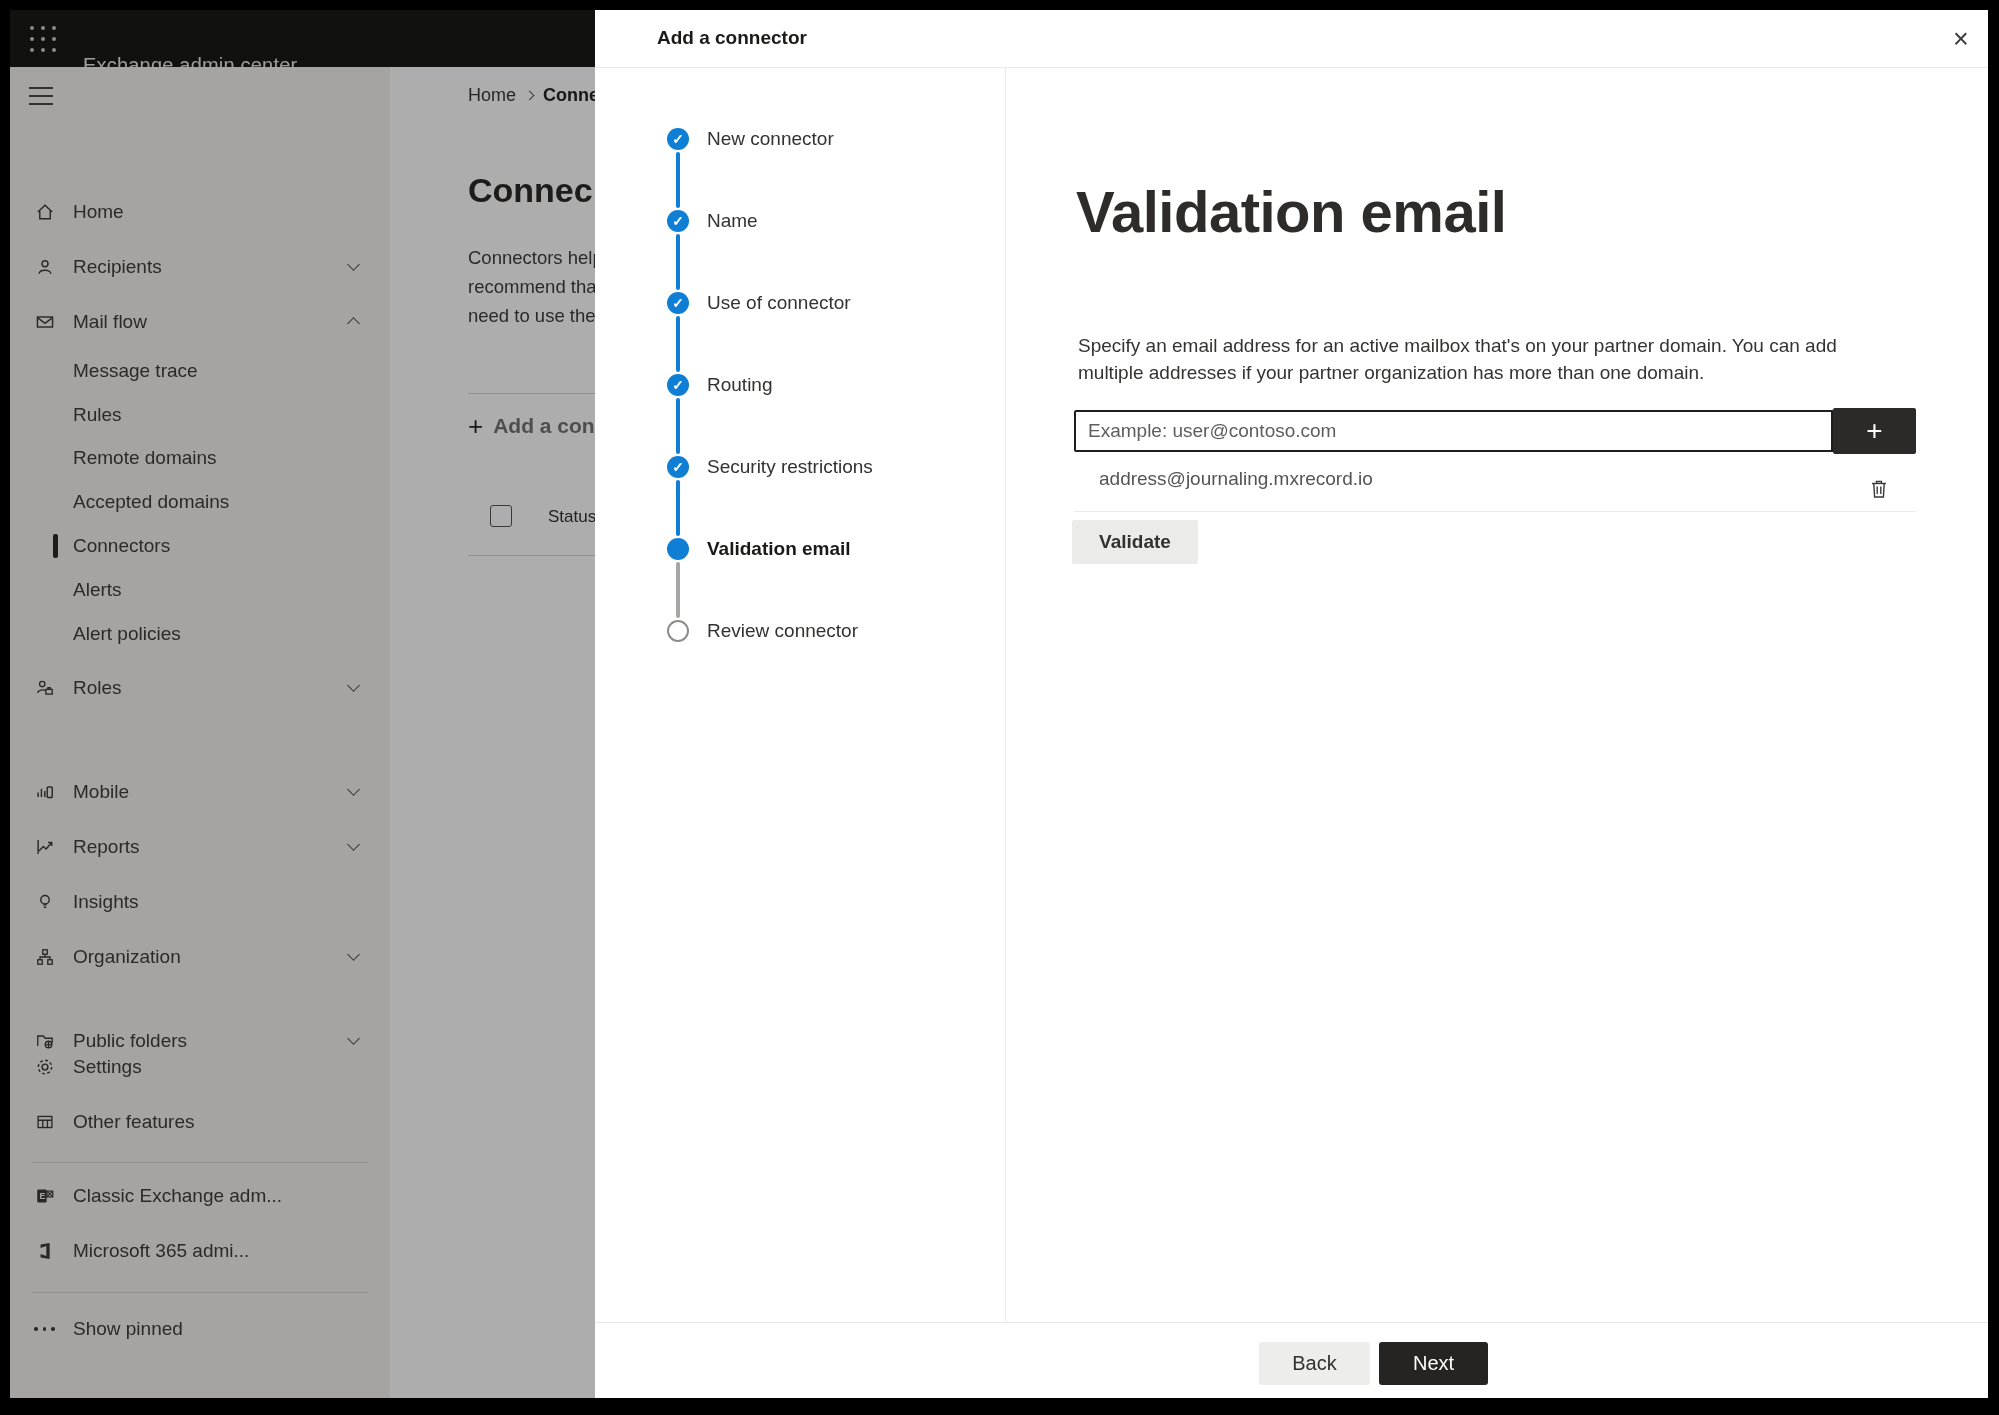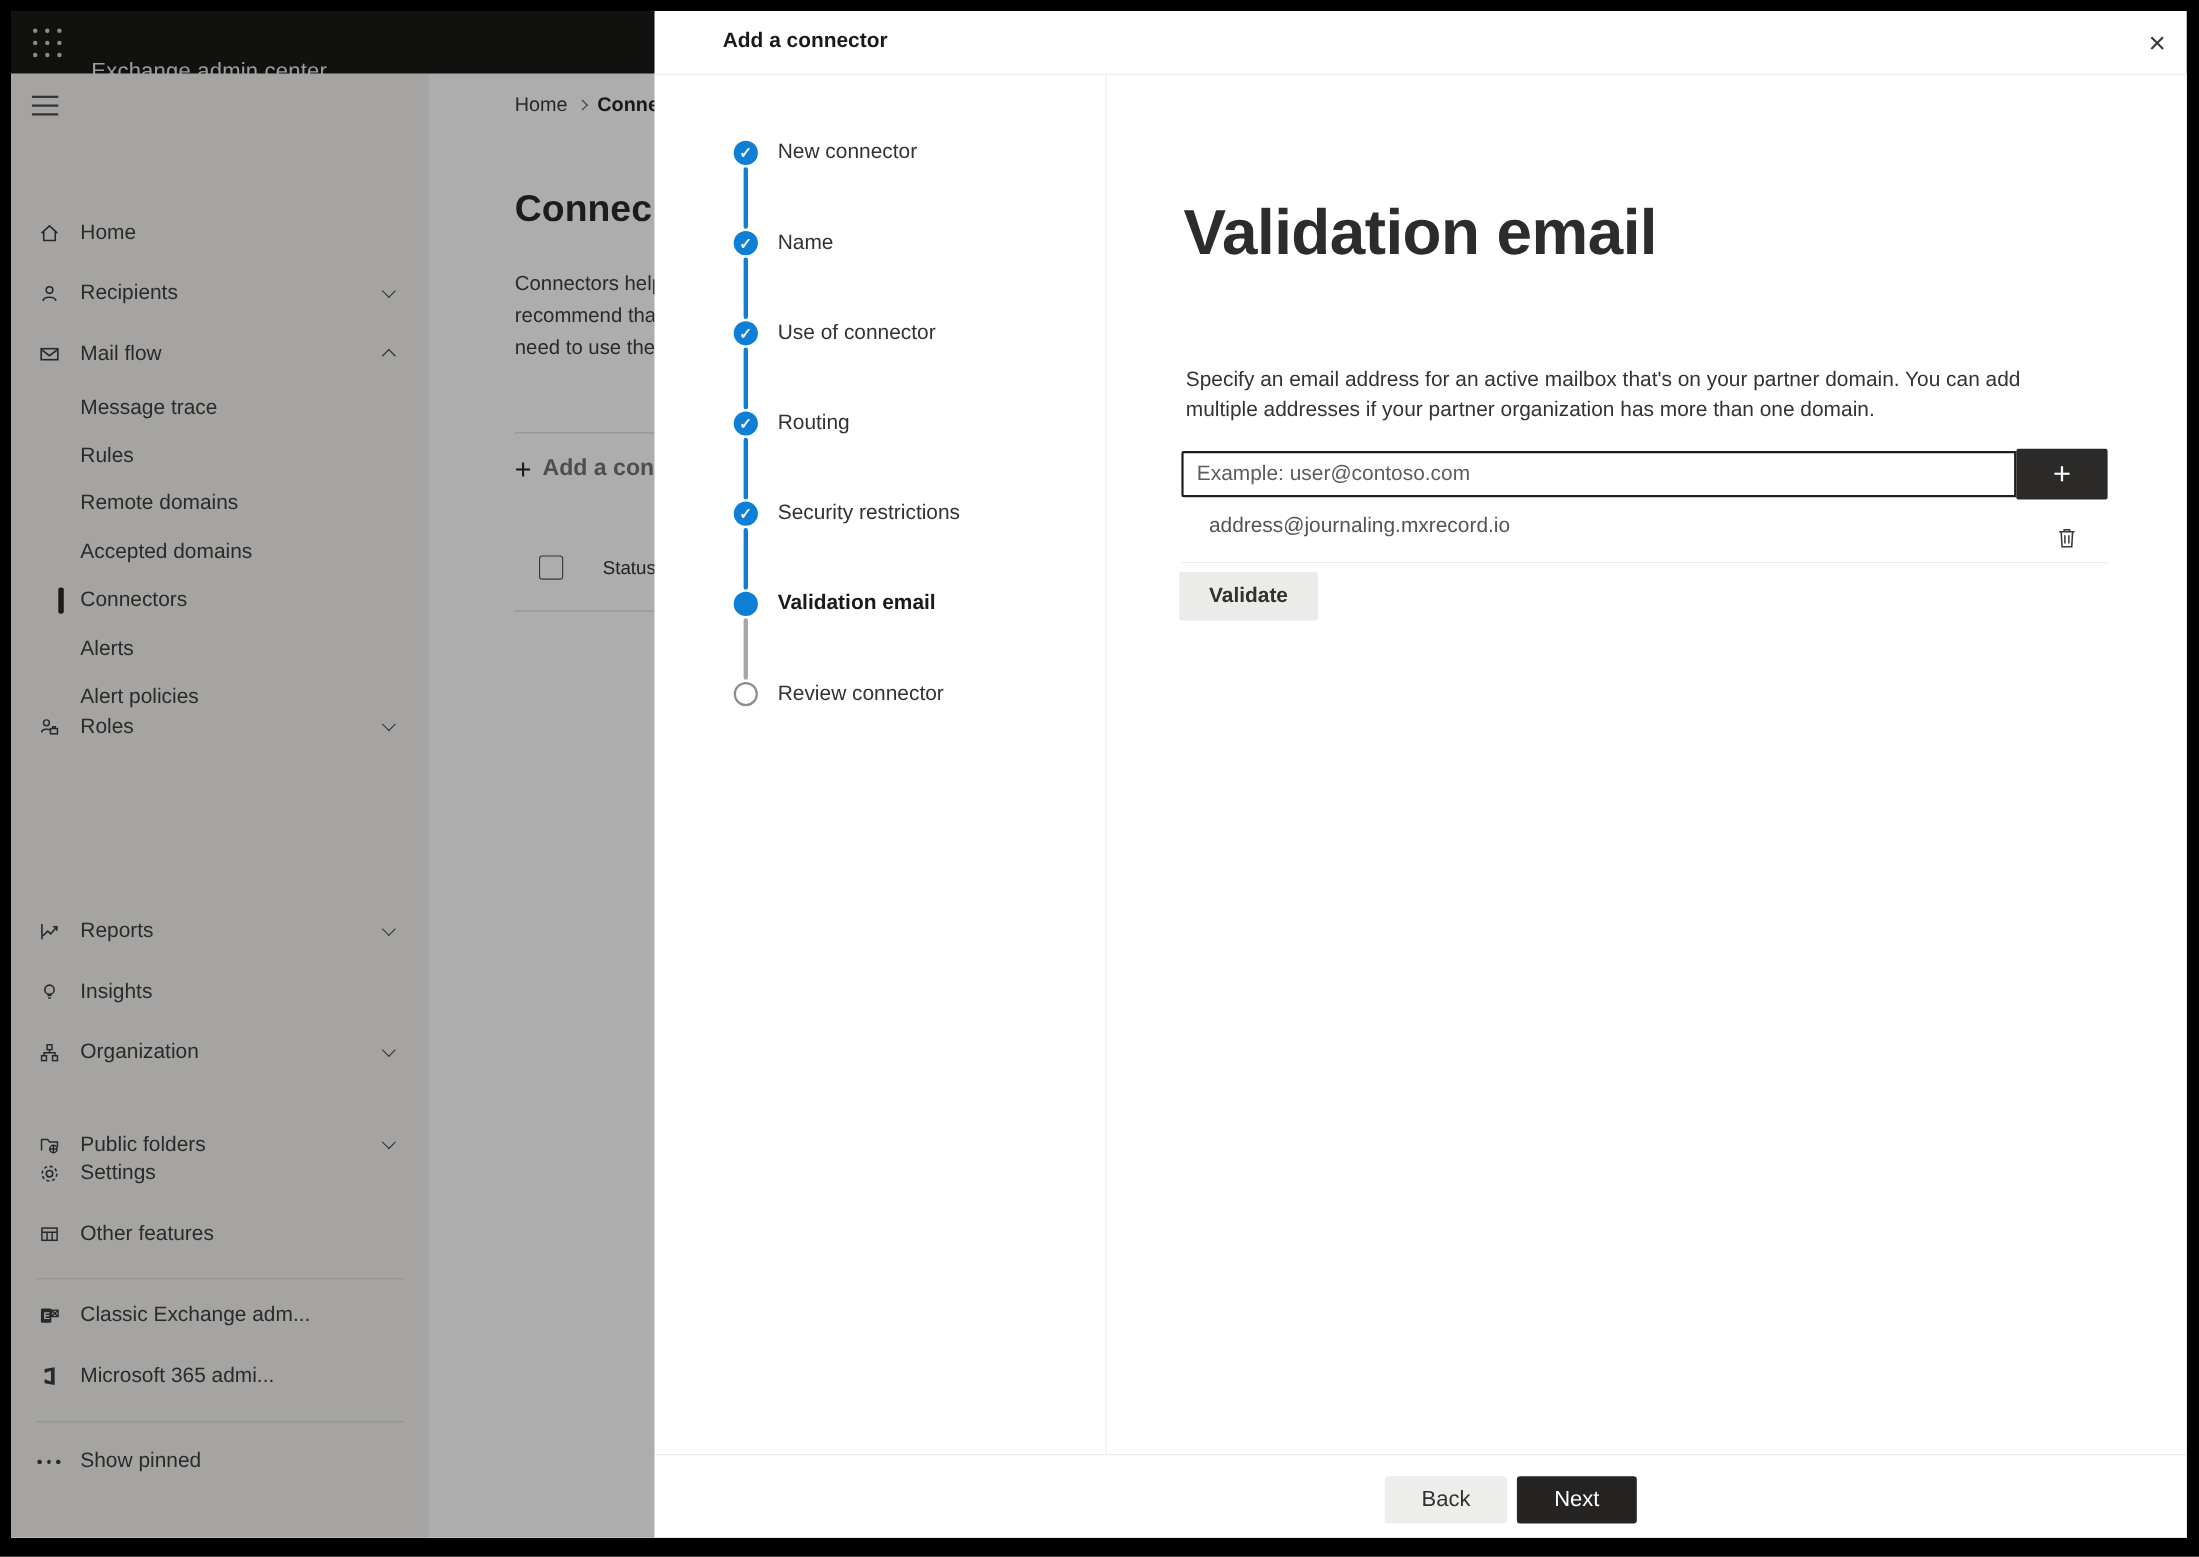--- a/index.html
+++ b/index.html
@@ -145,28 +145,36 @@
     <div class="srow" style="top:461px">
       <span class="selbar"></span>
       <span class="slbl">Connectors</span>
     </div>
     <div class="srow" style="top:549px">
       <span class="slbl">Alert policies</span>
     </div>
     <div class="srow" style="top:505px">
       <span class="slbl">Alerts</span>
     </div>
-    <div class="srow" style="top:576px">
+    <div class="srow" style="top:603px">
       <span class="sicon"><svg viewBox="0 0 18 18" fill="none" stroke="currentColor" stroke-width="1.2">
             <circle cx="6.5" cy="5.5" r="2.4"></circle>
             <path d="M2.5 13.5 C2.5 10.4 8 10.2 9.5 11.4"></path>
             <rect x="9.8" y="10.2" width="5.7" height="4.3"></rect>
             <path d="M11.6 10.2 v-1.4 h2.1 v1.4"></path>
           </svg></span>
       <span class="slbl">Roles</span>
+      <span class="chev down"></span>
+    </div>
+    <div class="srow" style="top:707px">
+      <span class="sicon"><svg viewBox="0 0 18 18" fill="none" stroke="currentColor" stroke-width="1.3">
+            <path d="M2.8 13.5 V9.5 M5.8 13.5 V6 M8.8 13.5 V8"></path>
+            <rect x="11" y="4.5" width="4.5" height="9.5" rx="1"></rect>
+          </svg></span>
+      <span class="slbl">Mobile</span>
       <span class="chev down"></span>
     </div>
     <div class="srow" style="top:762px">
       <span class="sicon"><svg viewBox="0 0 18 18" fill="none" stroke="currentColor" stroke-width="1.3">
             <path d="M2.8 2.8 V15.2"></path>
             <path d="M3.5 12.5 L7.5 8.5 L10 10.8 L15 5"></path>
             <path d="M11.8 5 h3.2 v3.2"></path>
           </svg></span>
       <span class="slbl">Reports</span>
       <span class="chev down"></span>

